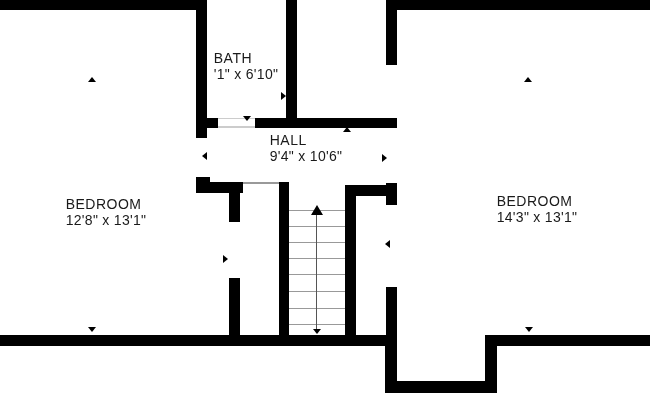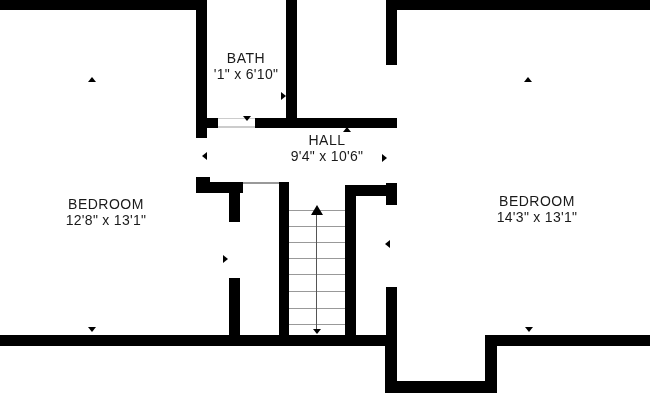--- a/index.html
+++ b/index.html
@@ -1,21 +1,21 @@
 <!DOCTYPE html>
 <html><head>
 <meta charset="utf-8">
 <style>
   html,body{margin:0;padding:0;background:#fff;}
   #plan{
     position:relative;width:650px;height:420px;background:#fff;overflow:hidden;
     font-family:"Liberation Sans",sans-serif;color:#1a1a1a;
   }
   .w{position:absolute;background:#000;}
-  .label{position:absolute;transform:translateX(-50%);text-align:center;white-space:nowrap;padding-left:12px;}
+  .label{position:absolute;transform:translateX(-50%);text-align:left;white-space:nowrap;padding-left:12px;}
   .label .rname{font-size:14px;line-height:16px;letter-spacing:.5px;}
   .label .rdims{font-size:14px;line-height:16px;letter-spacing:.3px;}
   .tread{position:absolute;height:1px;background:#999;}
   .stairline{position:absolute;width:1px;background:#555;}
   .jamb{position:absolute;background:#ccc;}
   .header-line{position:absolute;background:#999;}
   .mk{position:absolute;width:0;height:0;}
   .mk-up{border-left:4px solid transparent;border-right:4px solid transparent;border-bottom:5px solid #000;}
   .mk-down{border-left:4px solid transparent;border-right:4px solid transparent;border-top:5px solid #000;}
   .mk-left{border-top:4px solid transparent;border-bottom:4px solid transparent;border-right:5px solid #000;}
@@ -88,21 +88,21 @@
 
   <div class="mk mk-up" style="left:524px;top:77px;"></div>
   <div class="mk mk-down" style="left:525px;top:327px;"></div>
   <div class="mk mk-left" style="left:385px;top:240px;"></div>
 
   <div class="label" style="left:240px;top:50px;">
     <div class="rname">BATH</div>
     <div class="rdims">'1" x 6'10"</div>
   </div>
 
-  <div class="label" style="left:321px;top:132px;">
+  <div class="label" style="left:300px;top:132px;">
     <div class="rname">HALL</div>
     <div class="rdims">9'4" x 10'6"</div>
   </div>
 
   <div class="label" style="left:100px;top:196px;">
     <div class="rname">BEDROOM</div>
     <div class="rdims">12'8" x 13'1"</div>
   </div>
 
   <div class="label" style="left:531px;top:193px;">

